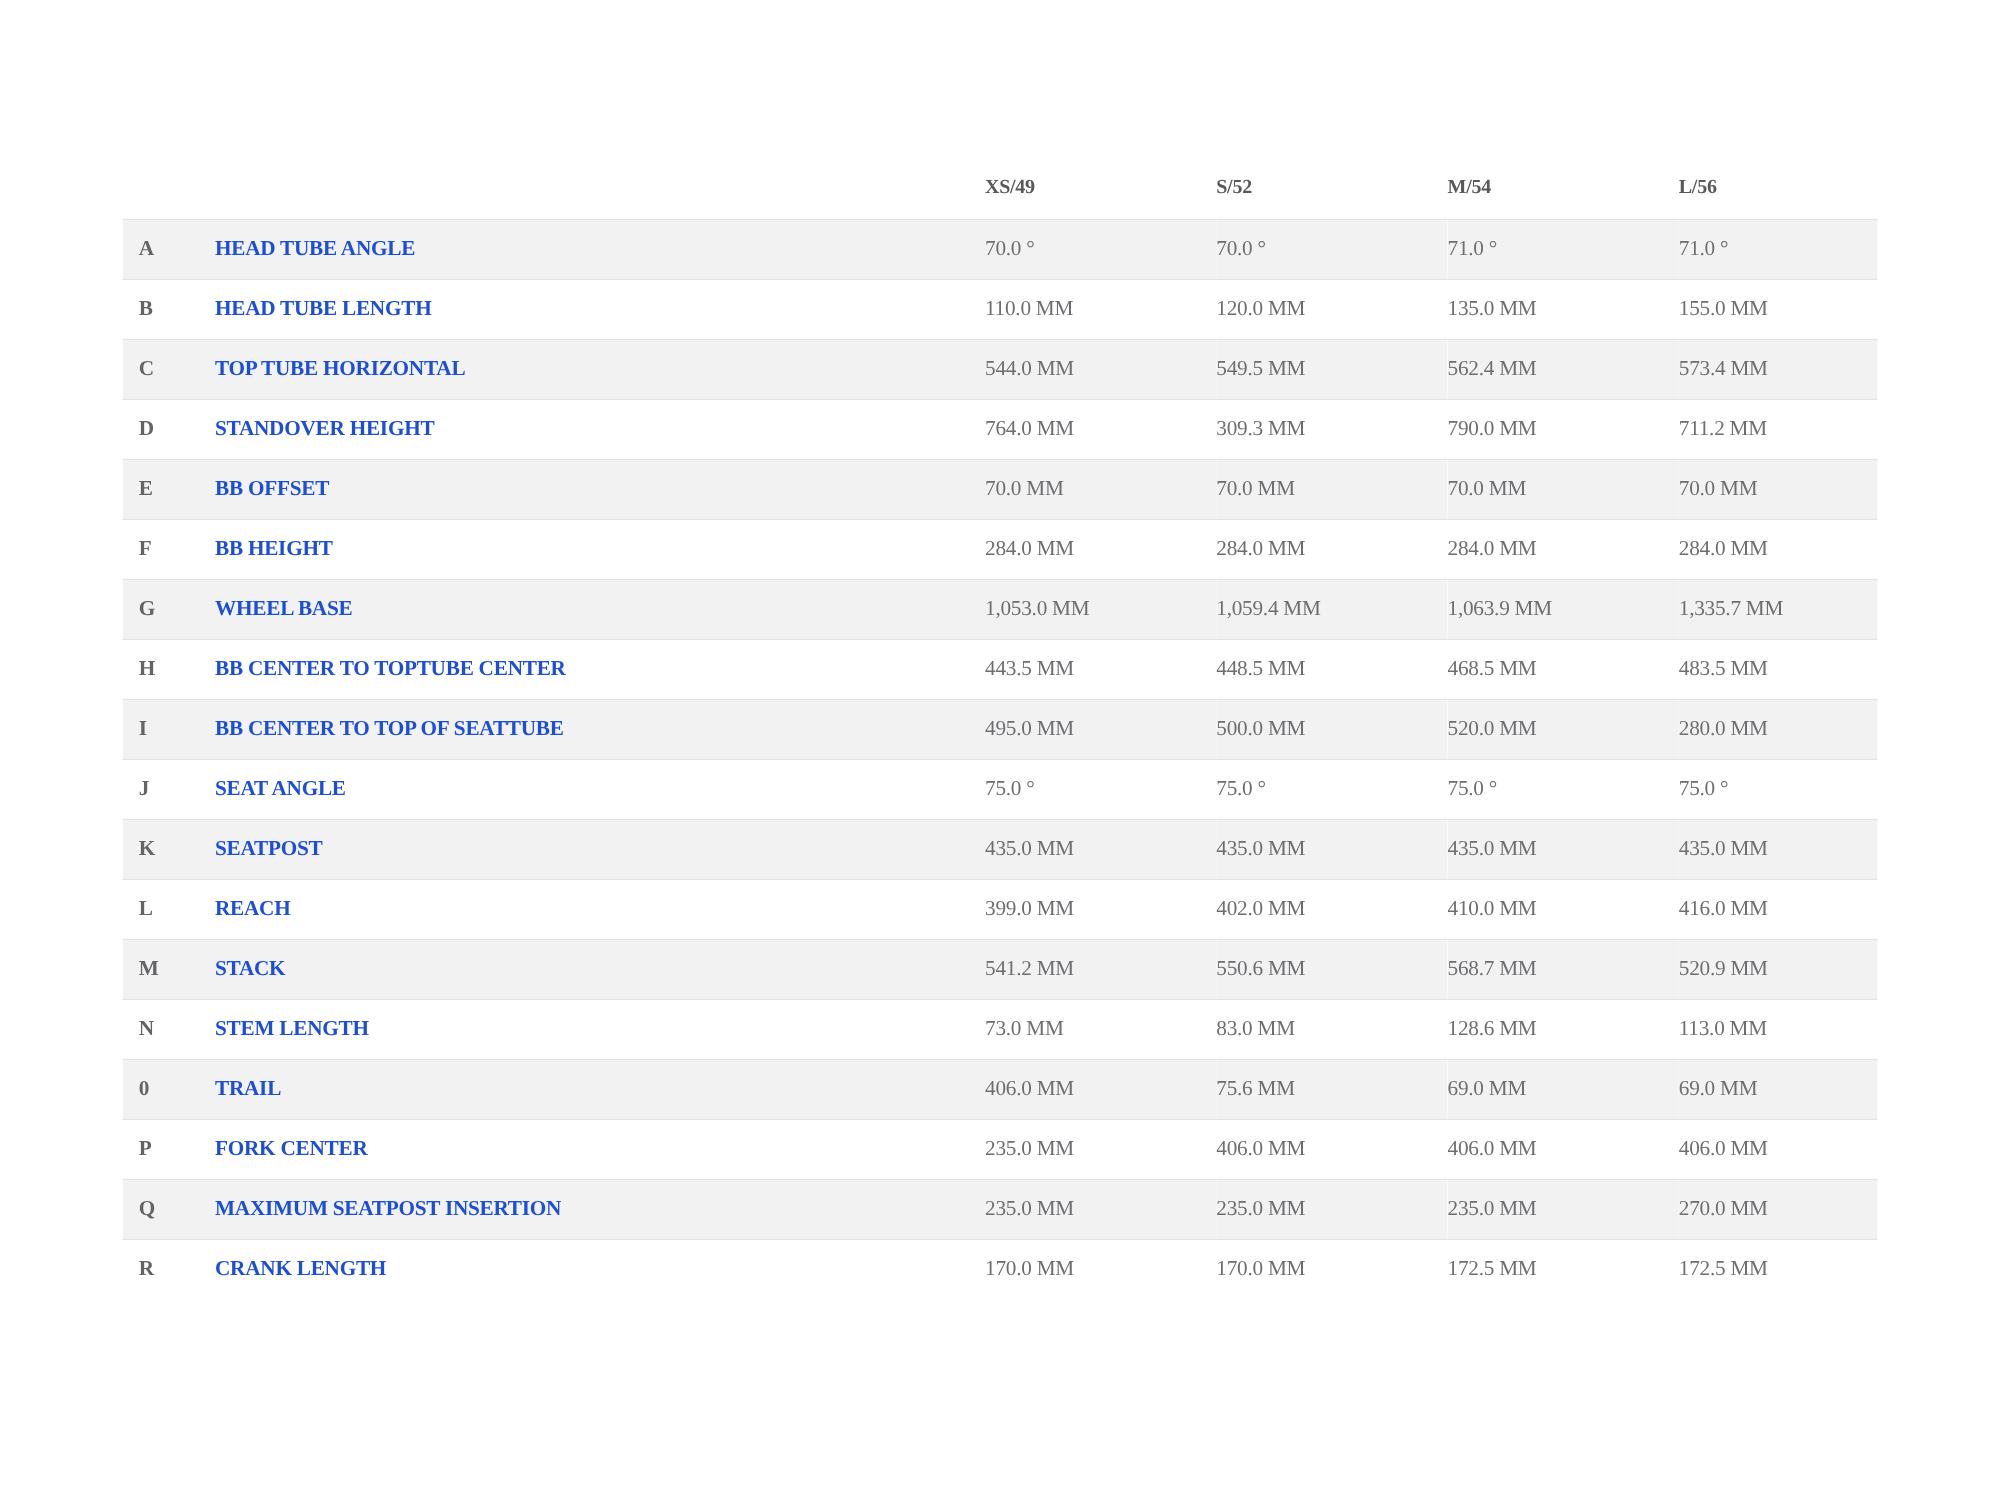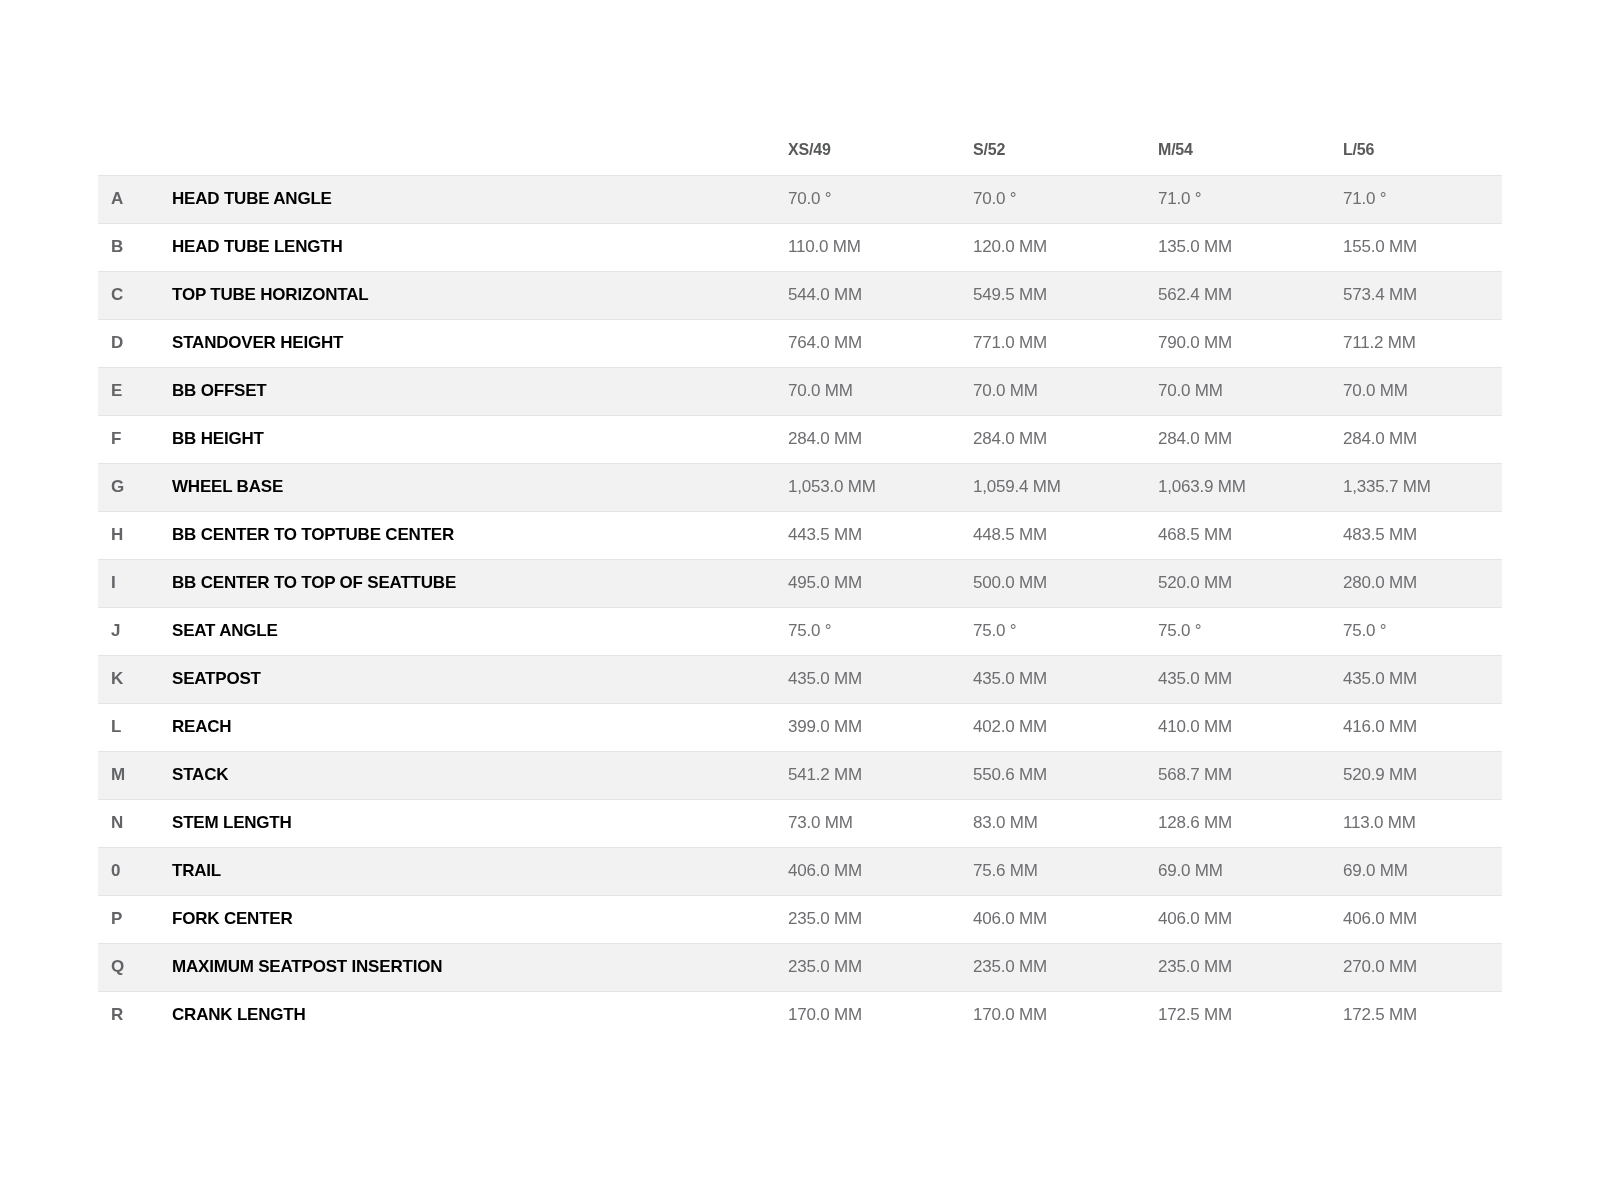--- a/index.html
+++ b/index.html
@@ -9,20 +9,21 @@
     height: 1200px;
     position: relative;
     font-family: "Liberation Sans", sans-serif;
     overflow: hidden;
   }
   .geo-wrap {
     position: absolute;
     left: 98px;
     top: 126px;
     width: 1404px;
+    font-family: Liberation Serif, serif;
   }
   table.geo {
     width: 100%;
     border-collapse: collapse;
     table-layout: fixed;
   }
   table.geo col.c-letter { width: 74px; }
   table.geo col.c-label  { width: 616px; }
   table.geo col.c-val    { width: 185px; }
   table.geo col.c-val-last { width: 159px; }
@@ -51,21 +52,21 @@
     white-space: nowrap;
     overflow: hidden;
   }
   td.letter {
     padding-left: 13px;
     font-weight: bold;
     color: #636467;
   }
   td.label {
     font-weight: bold;
-    color: #000000;
+    color: #1d4ed8;
   }
   td.val {
     font-weight: normal;
     color: #6d6e71;
   }
 </style>
 </head>
 <body>
 
 <div class="geo-wrap">
@@ -110,21 +111,21 @@
           <td class="label">TOP TUBE HORIZONTAL</td>
           <td class="val">544.0 MM</td>
           <td class="val">549.5 MM</td>
           <td class="val">562.4 MM</td>
           <td class="val">573.4 MM</td>
         </tr>
         <tr>
           <td class="letter">D</td>
           <td class="label">STANDOVER HEIGHT</td>
           <td class="val">764.0 MM</td>
-          <td class="val">771.0 MM</td>
+          <td class="val">309.3 MM</td>
           <td class="val">790.0 MM</td>
           <td class="val">711.2 MM</td>
         </tr>
         <tr>
           <td class="letter">E</td>
           <td class="label">BB OFFSET</td>
           <td class="val">70.0 MM</td>
           <td class="val">70.0 MM</td>
           <td class="val">70.0 MM</td>
           <td class="val">70.0 MM</td>

